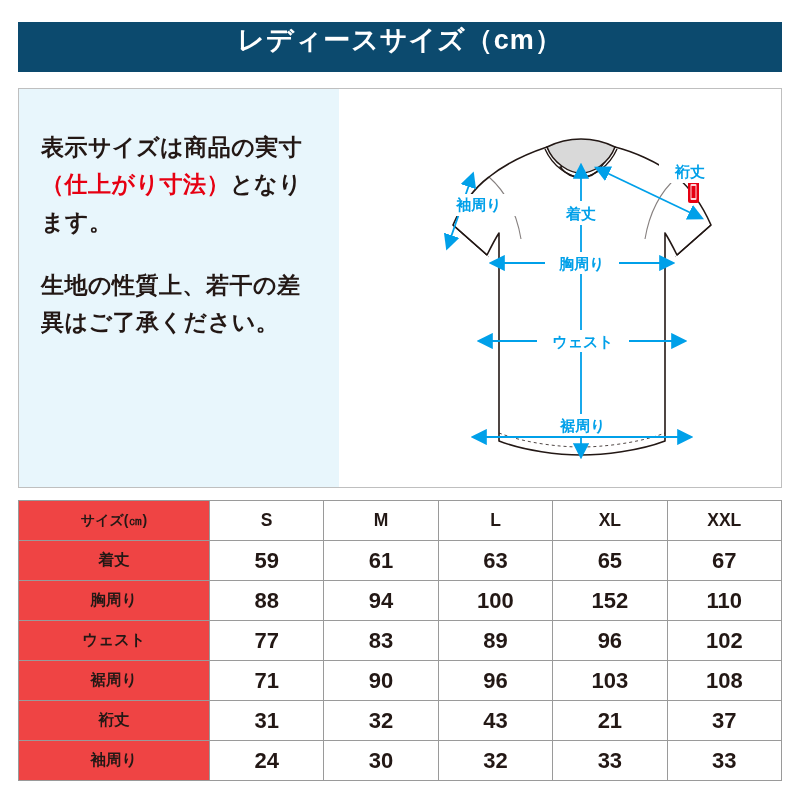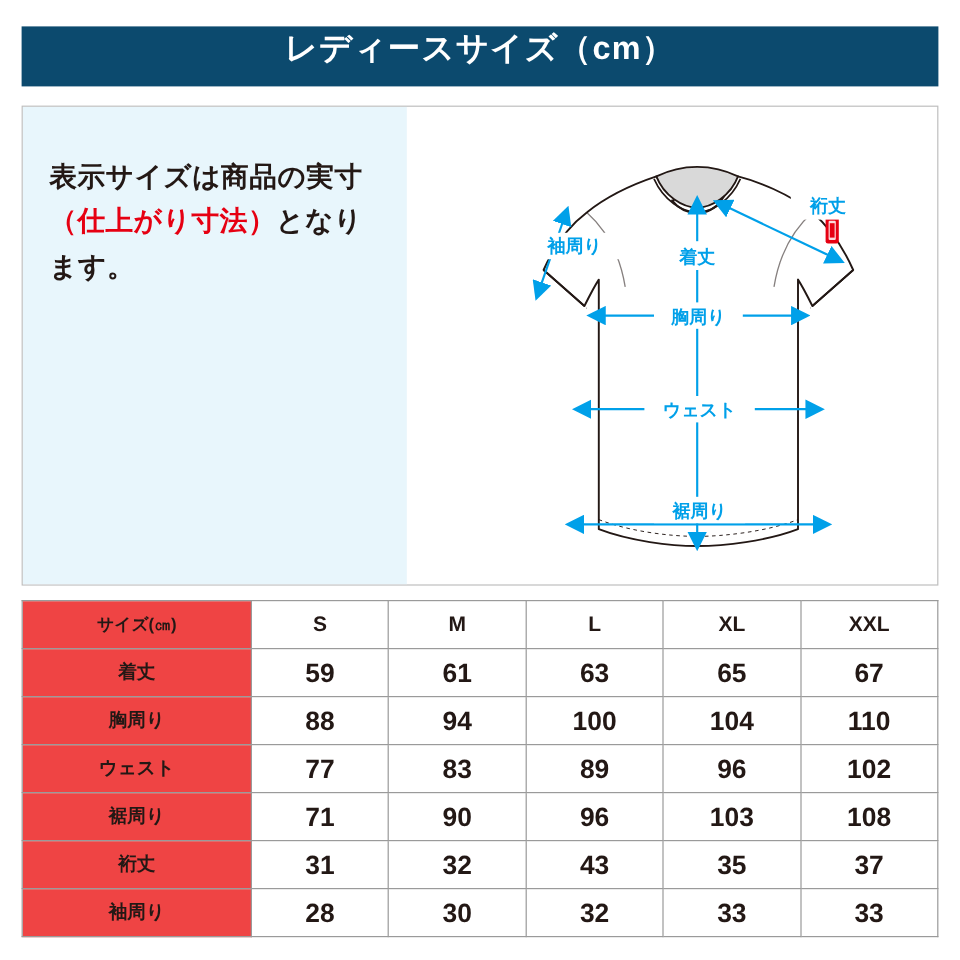--- a/index.html
+++ b/index.html
@@ -125,20 +125,21 @@
 <div class="page">
 
   <div class="title-bar">
     <span class="title-text">レディースサイズ（cm）</span>
   </div>
 
   <div class="info-panel">
 
     <div class="info-left">
       <p class="info-para"><span>表示サイズは商品の実寸</span><span class="hl">（仕上がり寸法）</span><span>となります。</span></p>
+      <p class="info-para">生地の性質上、若干の差異はご了承ください。</p>
     </div>
 
     <div class="diagram">
       <svg width="442" height="398" viewBox="0 0 442 398" xmlns="http://www.w3.org/2000/svg">
         <defs>
           <marker id="arrL" markerWidth="9" markerHeight="9" refX="8" refY="4.5" orient="auto">
             <path d="M9,0 L0,4.5 L9,9 z" fill="#00a0e9"></path>
           </marker>
           <marker id="arrR" markerWidth="9" markerHeight="9" refX="1" refY="4.5" orient="auto">
             <path d="M0,0 L9,4.5 L0,9 z" fill="#00a0e9"></path>
@@ -241,21 +242,21 @@
         <td class="val">61</td>
         <td class="val">63</td>
         <td class="val">65</td>
         <td class="val">67</td>
       </tr>
       <tr>
         <td class="rowhead">胸周り</td>
         <td class="val">88</td>
         <td class="val">94</td>
         <td class="val">100</td>
-        <td class="val">104</td>
+        <td class="val">152</td>
         <td class="val">110</td>
       </tr>
       <tr>
         <td class="rowhead">ウェスト</td>
         <td class="val">77</td>
         <td class="val">83</td>
         <td class="val">89</td>
         <td class="val">96</td>
         <td class="val">102</td>
       </tr>
@@ -265,26 +266,26 @@
         <td class="val">90</td>
         <td class="val">96</td>
         <td class="val">103</td>
         <td class="val">108</td>
       </tr>
       <tr>
         <td class="rowhead">裄丈</td>
         <td class="val">31</td>
         <td class="val">32</td>
         <td class="val">43</td>
-        <td class="val">35</td>
+        <td class="val">21</td>
         <td class="val">37</td>
       </tr>
       <tr>
         <td class="rowhead">袖周り</td>
-        <td class="val">28</td>
+        <td class="val">24</td>
         <td class="val">30</td>
         <td class="val">32</td>
         <td class="val">33</td>
         <td class="val">33</td>
       </tr>
     </tbody>
   </table>
 
 </div>
 

